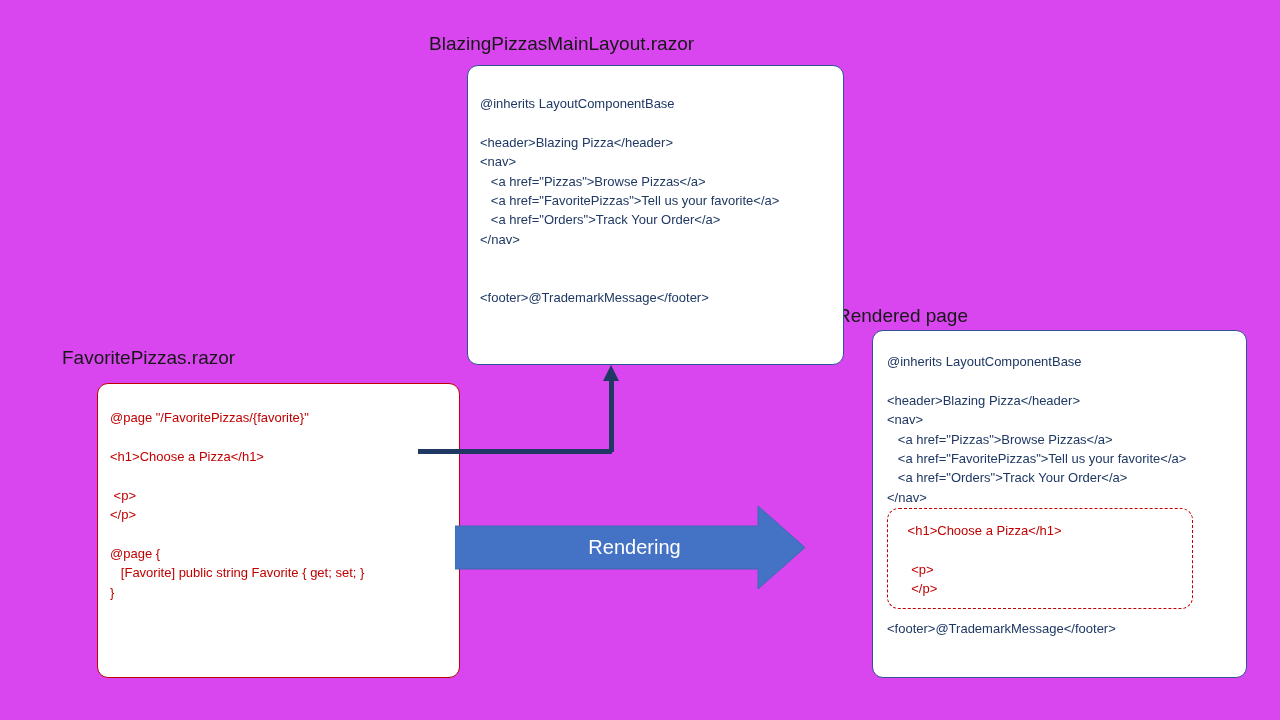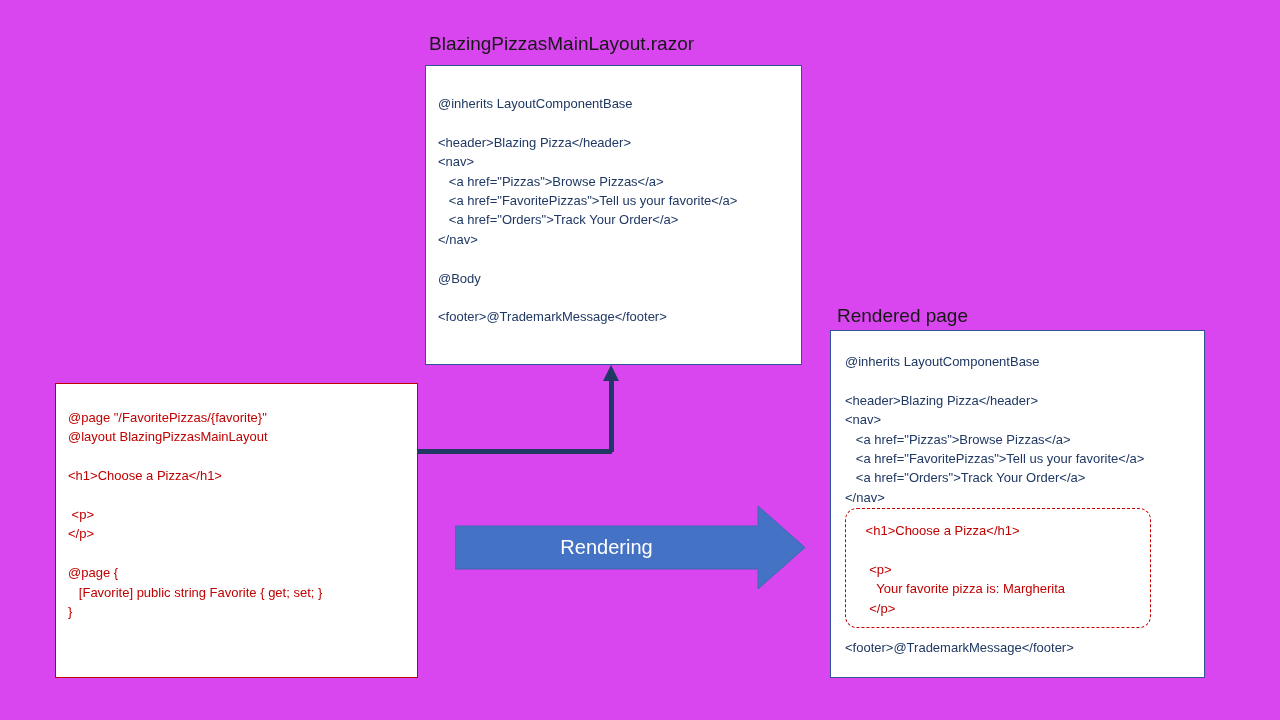--- a/index.html
+++ b/index.html
@@ -17,23 +17,24 @@
   }
   .box-title {
     position: absolute;
     font-size: 19px;
     color: #171717;
     white-space: pre;
   }
   .code-box {
     position: absolute;
     background: #ffffff;
-    border-radius: 0;
+    border-radius: 11px;
     box-sizing: border-box;
     font-size: 13px;
+    margin-left: 42px;
   }
   .blue-box { border: 1.5px solid #2f5496; color: #1f3864; }
   .red-box  { border: 1.5px solid #c00000; color: #c00000; }
   .code-line {
     white-space: pre;
     height: 19.4px;
     line-height: 19.4px;
   }
   .dashed-box {
     border: 1.5px dashed #c00000;
@@ -71,48 +72,48 @@
   }
   .render-arrow-label {
     position: absolute;
     left: 0; top: 22px;
     width: 303px; height: 43px;
     display: flex;
     align-items: center;
     justify-content: center;
     color: #ffffff;
     font-size: 20px;
+    padding-left: 28px;
   }
 </style>
 </head>
 <body>
 
 <div class="canvas">
 
   <div class="box-title" style="left:429px; top:33px;">BlazingPizzasMainLayout.razor</div>
+  <div class="box-title" style="left:62px; top:347px;">FavoritePizzas.razor</div>
   <div class="box-title" style="left:837px; top:305px;">Rendered page</div>
 
   <div class="code-box blue-box" style="left:425px; top:65px; width:377px; height:300px; padding:28px 10px 0 12px;">
     <div class="code-line">@inherits LayoutComponentBase</div>
     <div class="code-line"></div>
     <div class="code-line">&lt;header&gt;Blazing Pizza&lt;/header&gt;</div>
     <div class="code-line">&lt;nav&gt;</div>
     <div class="code-line">   &lt;a href="Pizzas"&gt;Browse Pizzas&lt;/a&gt;</div>
     <div class="code-line">   &lt;a href="FavoritePizzas"&gt;Tell us your favorite&lt;/a&gt;</div>
     <div class="code-line">   &lt;a href="Orders"&gt;Track Your Order&lt;/a&gt;</div>
     <div class="code-line">&lt;/nav&gt;</div>
     <div class="code-line"></div>
-    <div class="code-line">@Body</div>
     <div class="code-line"></div>
     <div class="code-line">&lt;footer&gt;@TrademarkMessage&lt;/footer&gt;</div>
   </div>
 
   <div class="code-box red-box" style="left:55px; top:383px; width:363px; height:295px; padding:24px 10px 0 12px;">
     <div class="code-line">@page "/FavoritePizzas/{favorite}"</div>
-    <div class="code-line">@layout BlazingPizzasMainLayout</div>
     <div class="code-line"></div>
     <div class="code-line">&lt;h1&gt;Choose a Pizza&lt;/h1&gt;</div>
     <div class="code-line"></div>
     <div class="code-line"> &lt;p&gt;</div>
     <div class="code-line">&lt;/p&gt;</div>
     <div class="code-line"></div>
     <div class="code-line">@page {</div>
     <div class="code-line">   [Favorite] public string Favorite { get; set; }</div>
     <div class="code-line">}</div>
   </div>
@@ -124,21 +125,20 @@
     <div class="code-line">&lt;nav&gt;</div>
     <div class="code-line">   &lt;a href="Pizzas"&gt;Browse Pizzas&lt;/a&gt;</div>
     <div class="code-line">   &lt;a href="FavoritePizzas"&gt;Tell us your favorite&lt;/a&gt;</div>
     <div class="code-line">   &lt;a href="Orders"&gt;Track Your Order&lt;/a&gt;</div>
     <div class="code-line">&lt;/nav&gt;</div>
 
     <div class="dashed-box">
       <div class="code-line"> &lt;h1&gt;Choose a Pizza&lt;/h1&gt;</div>
       <div class="code-line"></div>
       <div class="code-line">  &lt;p&gt;</div>
-      <div class="code-line">    Your favorite pizza is: Margherita</div>
       <div class="code-line">  &lt;/p&gt;</div>
     </div>
 
     <div class="code-line" style="margin-top:10px;">&lt;footer&gt;@TrademarkMessage&lt;/footer&gt;</div>
   </div>
 
   <div class="connector-h"></div>
   <div class="connector-v"></div>
   <div class="connector-arrowhead"></div>
 

